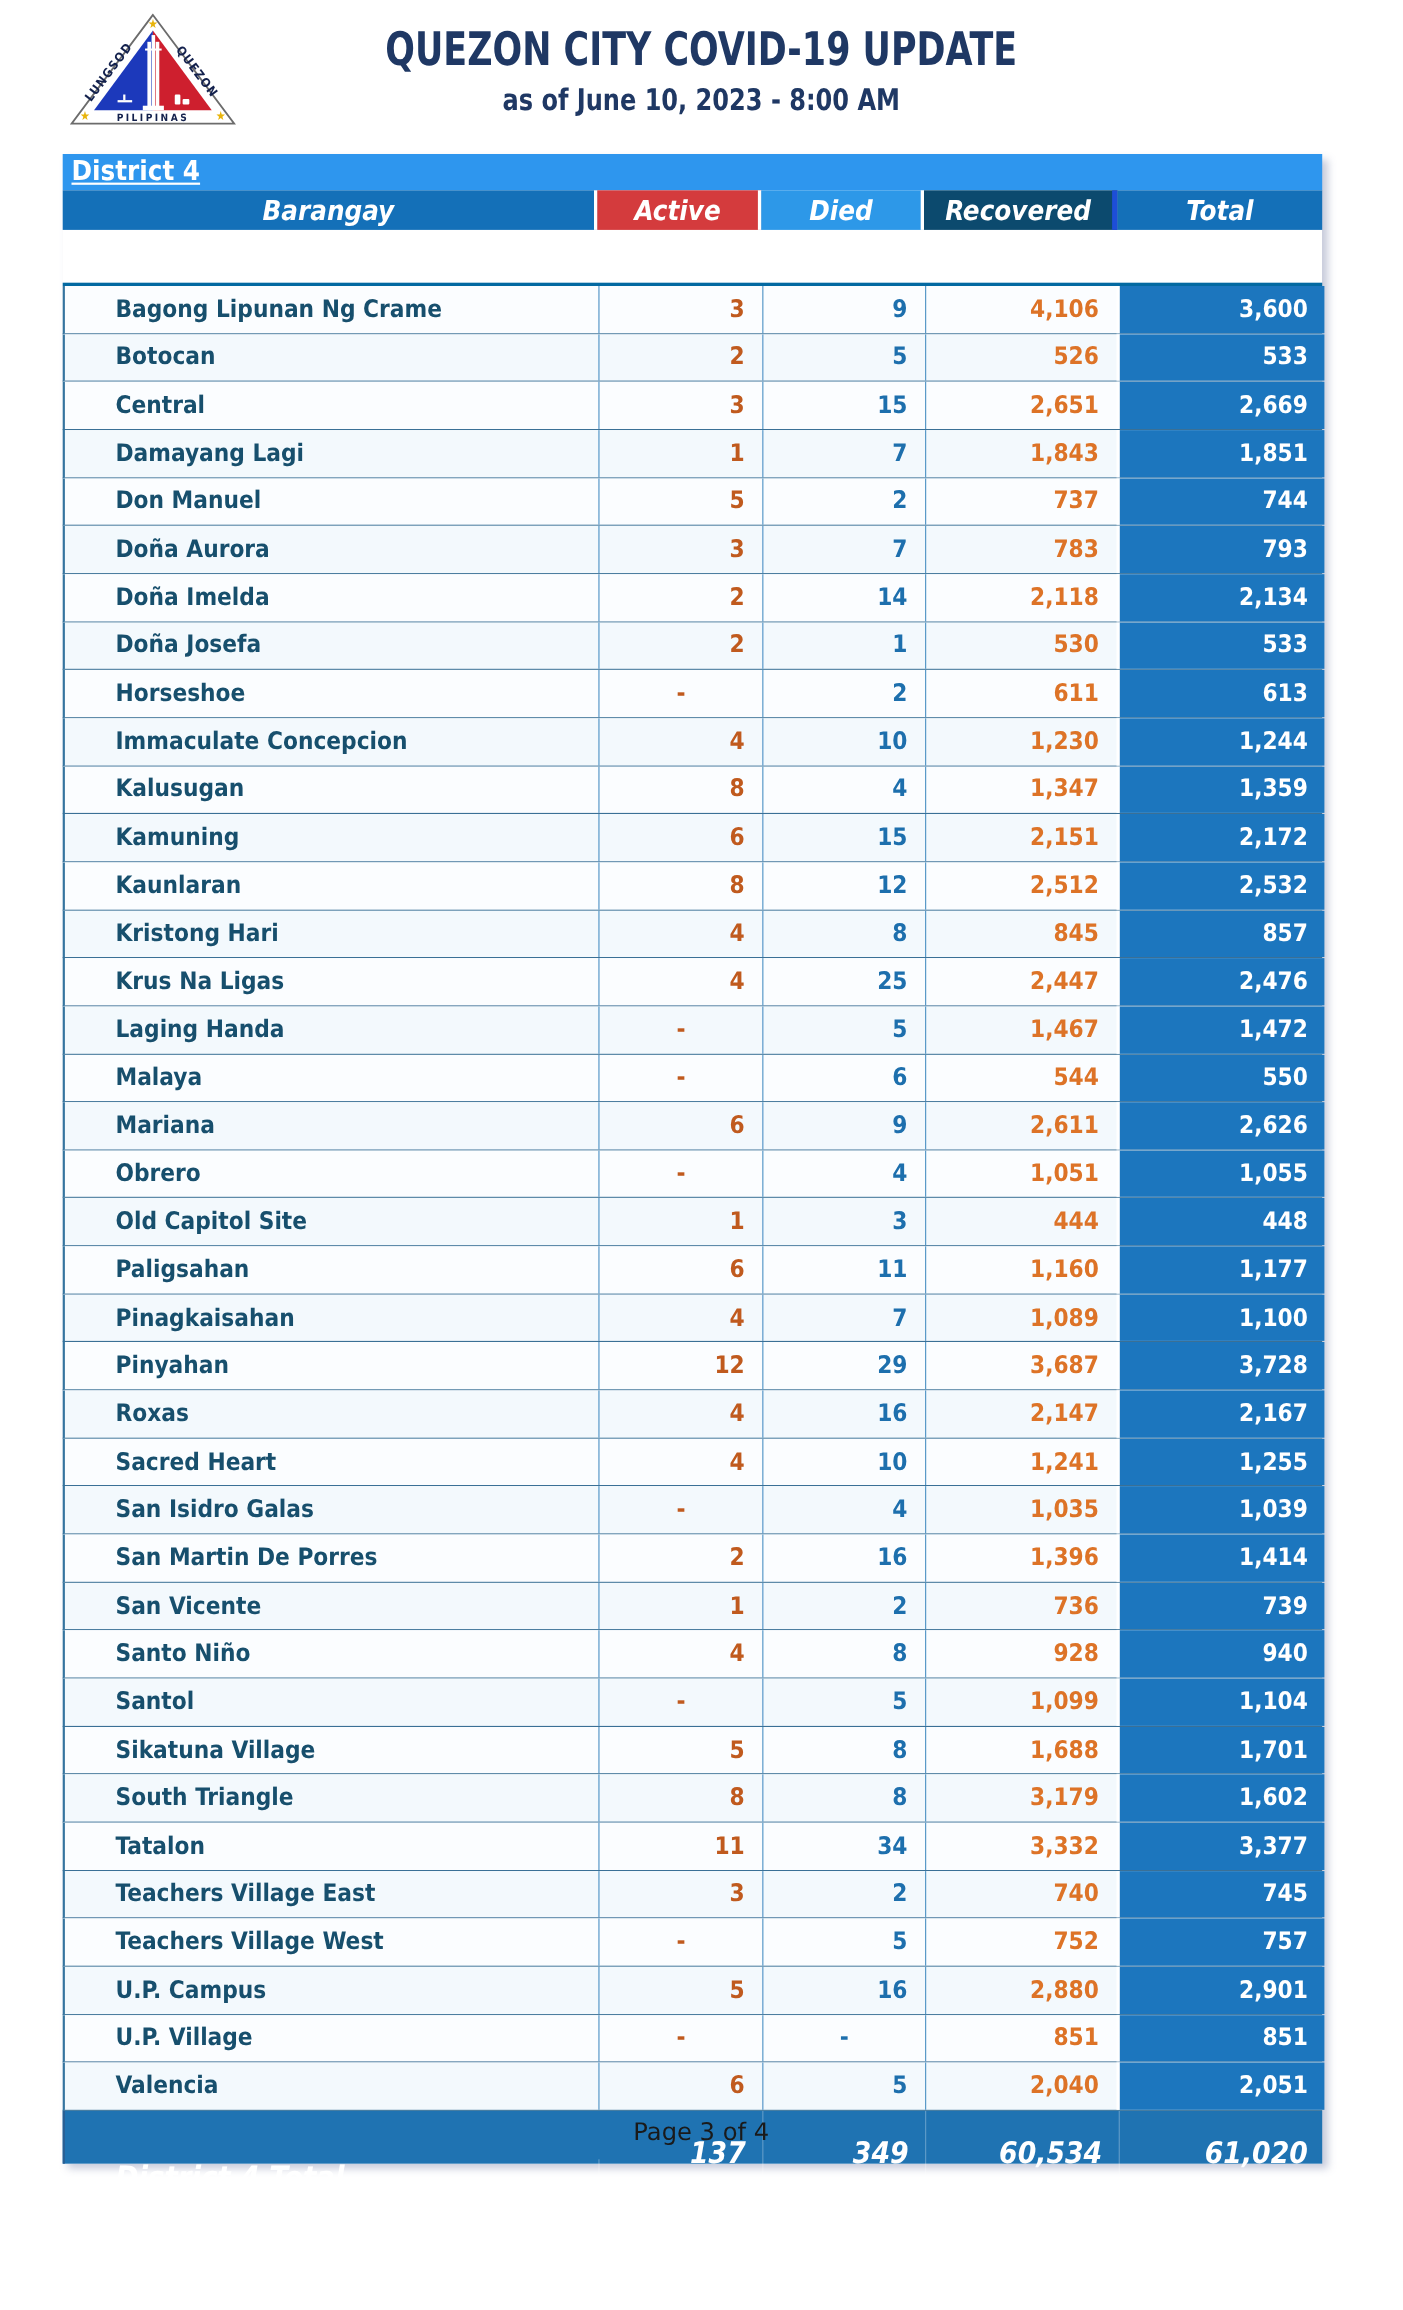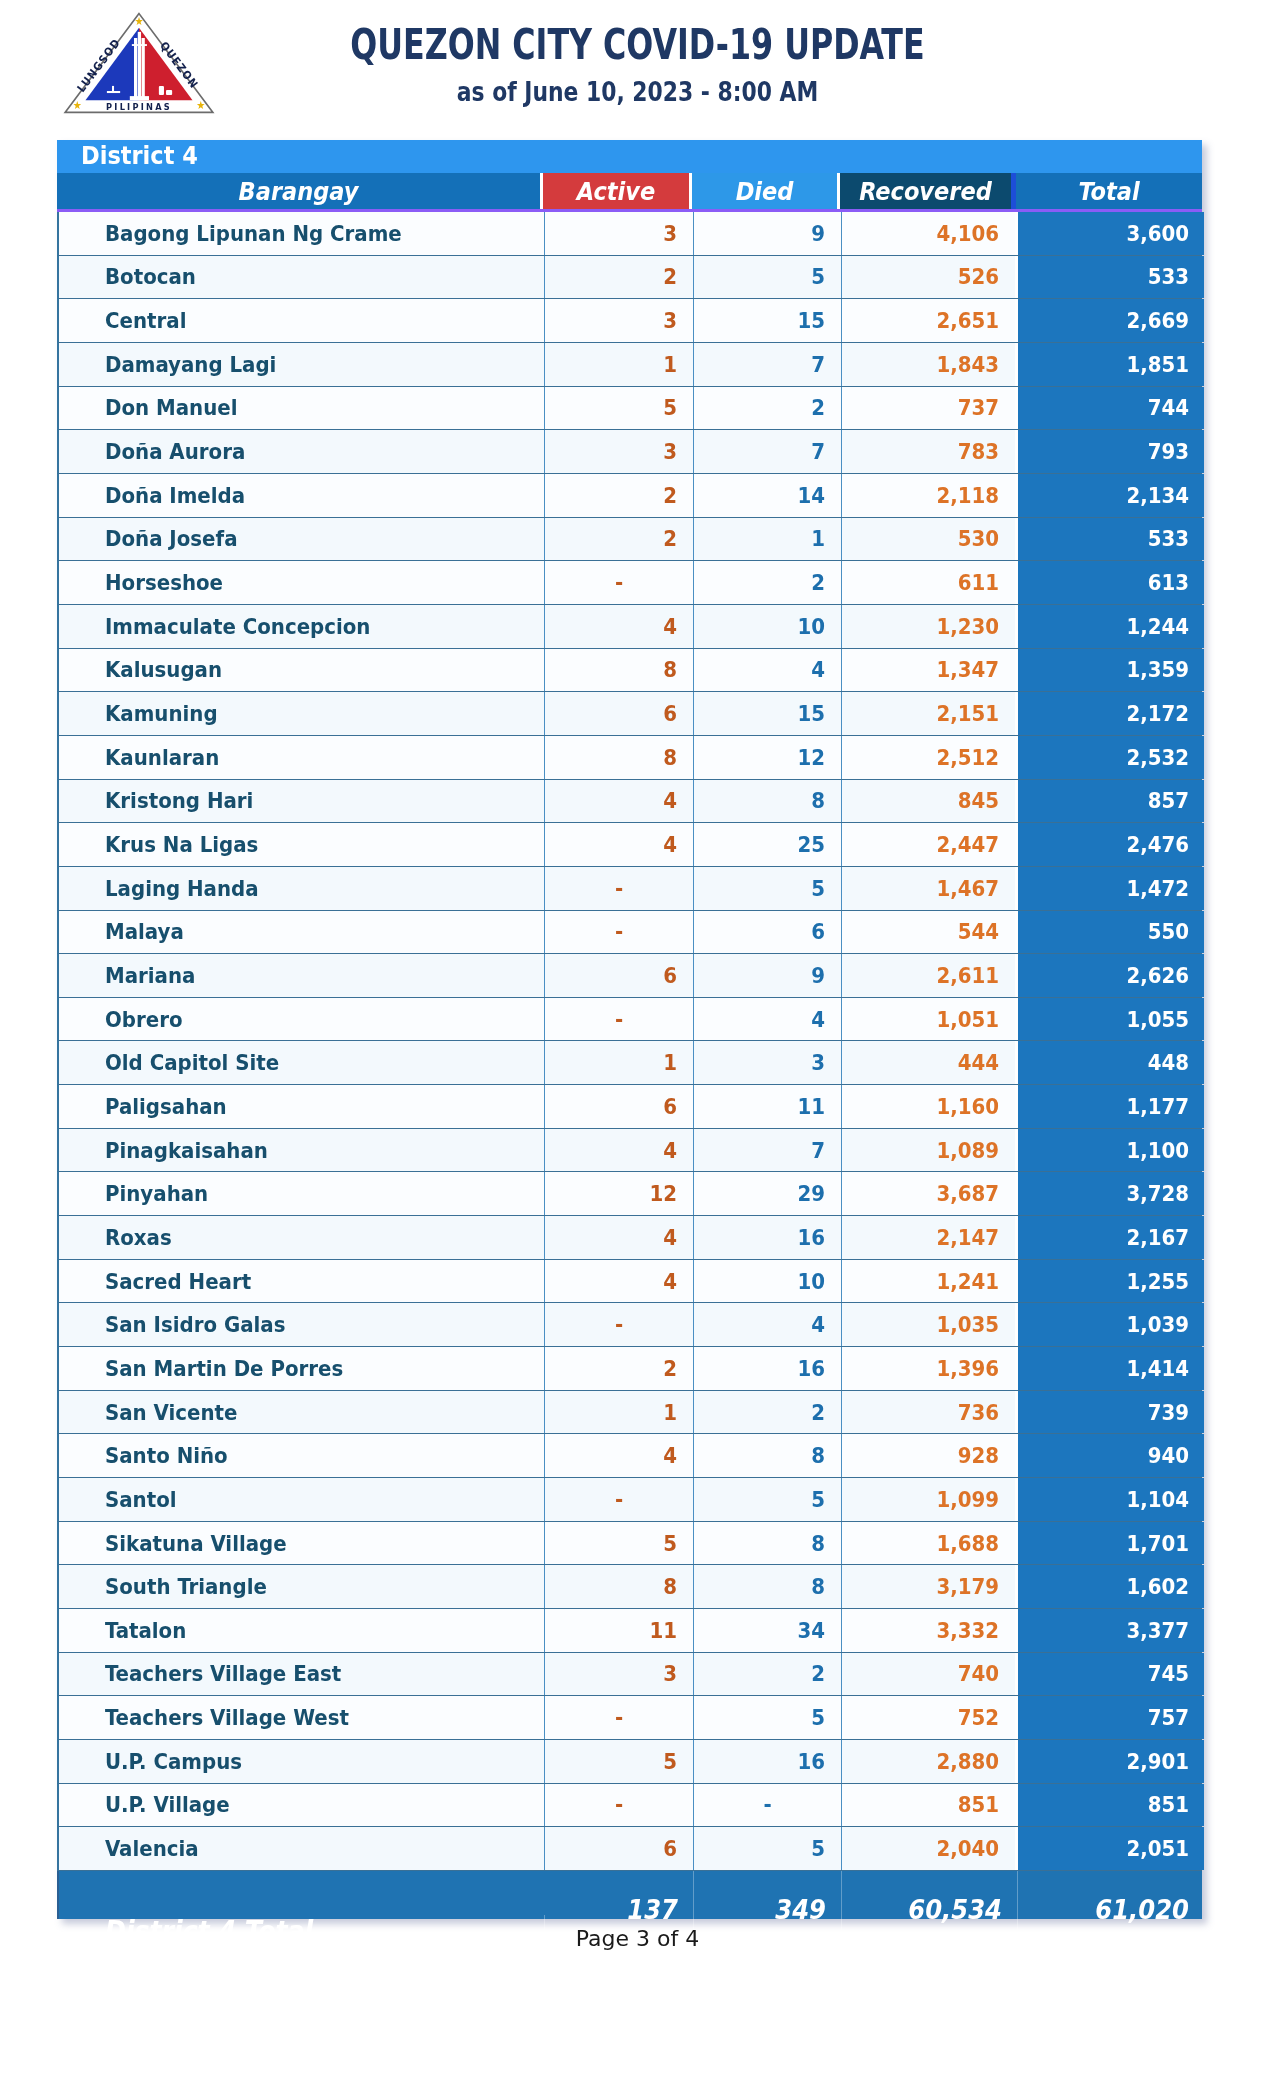--- a/index.html
+++ b/index.html
@@ -31,42 +31,43 @@
   }
 
   
   .covid-table {
     position: absolute; top: 140px; left: 57px; width: 1145px;
     box-shadow: 5px 5px 7px rgba(130,140,175,0.45);
   }
   .district-bar {
     height: 33px; background: #2E96EE; color: #ffffff;
     font-size: 25px; font-weight: bold;
-    line-height: 32px; padding-left: 24px;
+    line-height: 32px; padding-left: 8px;
     white-space: nowrap;
+    text-decoration: underline;
   }
   .grid-row {
     display: grid;
     grid-template-columns: 486px 149px 148px 176px 186px;
   }
   
   .thead { height: 36px; }
   .th {
     display: flex; align-items: center; justify-content: center;
     color: #ffffff; font-size: 25px; font-weight: bold; font-style: italic;
     white-space: nowrap;
   }
   .th-barangay  { background: #1470B8; border-right: 3px solid #fff; }
   .th-active    { background: #D43B3D; border-right: 3px solid #fff; }
   .th-died      { background: #2D98E8; border-right: 3px solid #fff; }
   .th-recovered { background: #0c4a6e; border-right: 5px solid #1d4ed8; }
   .th-total     { background: #1470B8; }
 
   
-  .tbody { border-top: 3px solid #8b5cf6; }
+  .tbody { border-top: 3px solid #0369a1; margin-top: 48px; }
   .row {
     height: 43.66px;
     background: #fbfdff;
     border-bottom: 1px solid #3a7096;
     border-left: 2px solid #35749f;
   }
   .row:nth-child(even) { background: #f3f9fd; }
   .cell {
     display: flex; align-items: center;
     font-size: 22px; font-weight: bold;

